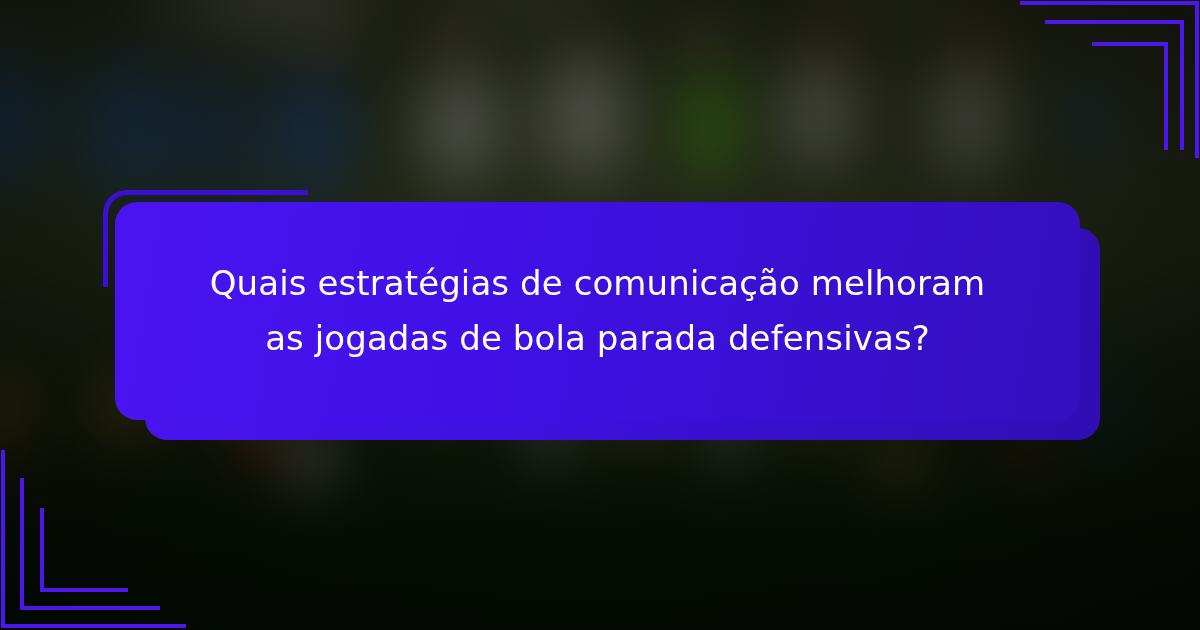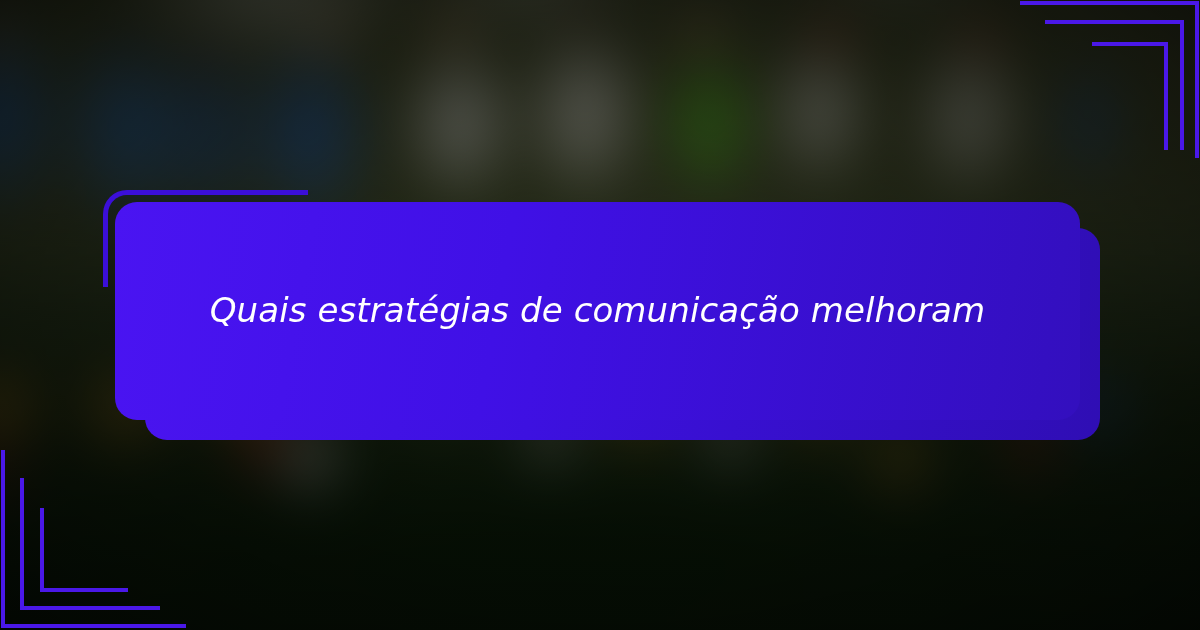--- a/index.html
+++ b/index.html
@@ -6,21 +6,20 @@
     margin: 0;
     padding: 0;
     background: #000;
   }
   #stage {
     position: relative;
     width: 1200px;
     height: 630px;
     overflow: hidden;
     font-family: "DejaVu Sans", "Liberation Sans", sans-serif;
-    font-style: italic;
   }
 
   
   .bg-photo {
     position: absolute;
     inset: -60px;
     filter: blur(26px) saturate(1.05);
     background-color: #2f3a22;
   }
   .bg-layer { position: absolute; inset: 0; }
@@ -188,16 +187,17 @@
     <path d="M 42 68 L 42 150 L 128 150" fill="none" stroke="#4a18e8" stroke-width="4"></path>
   </svg>
 
   <div class="card-outline"></div>
 
   <div class="card-shadow-back"></div>
 
   <div class="card-main">
     <h1 class="headline">
       <span class="line">Quais estratégias de comunicação melhoram</span>
+      <span class="line">as jogadas de bola parada defensivas?</span>
     </h1>
   </div>
 
 </div>
 
 </body></html>

